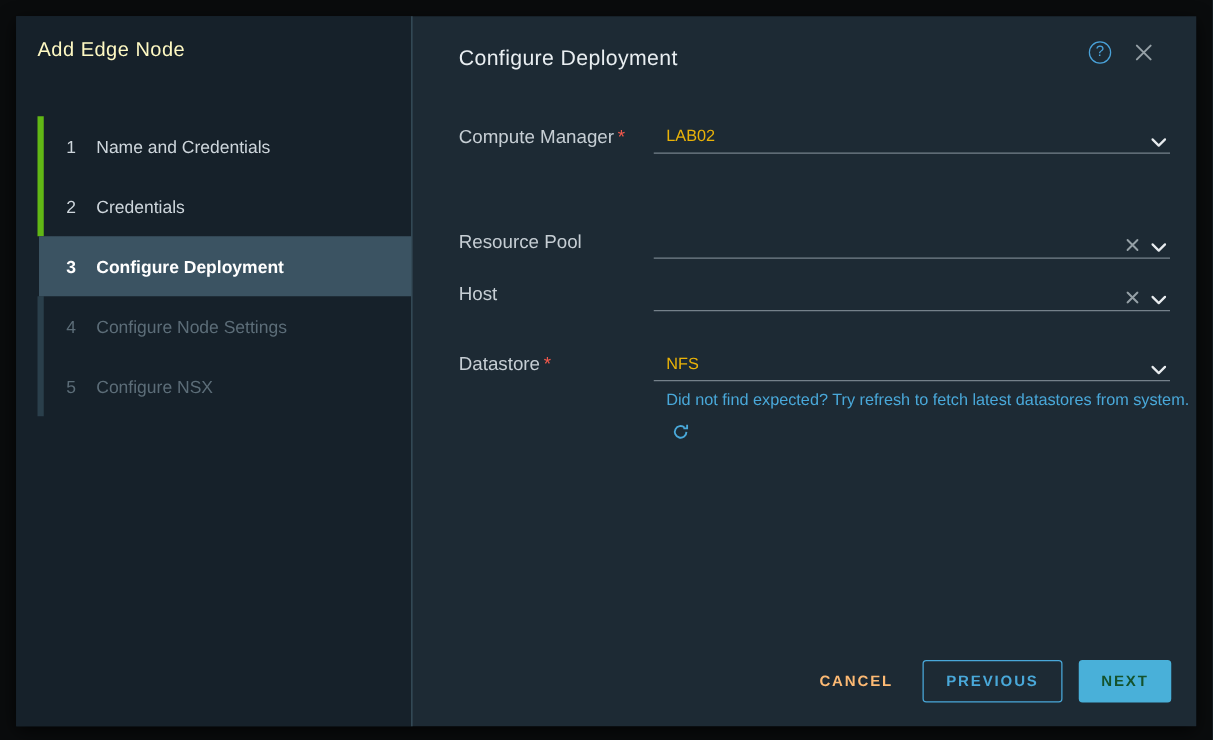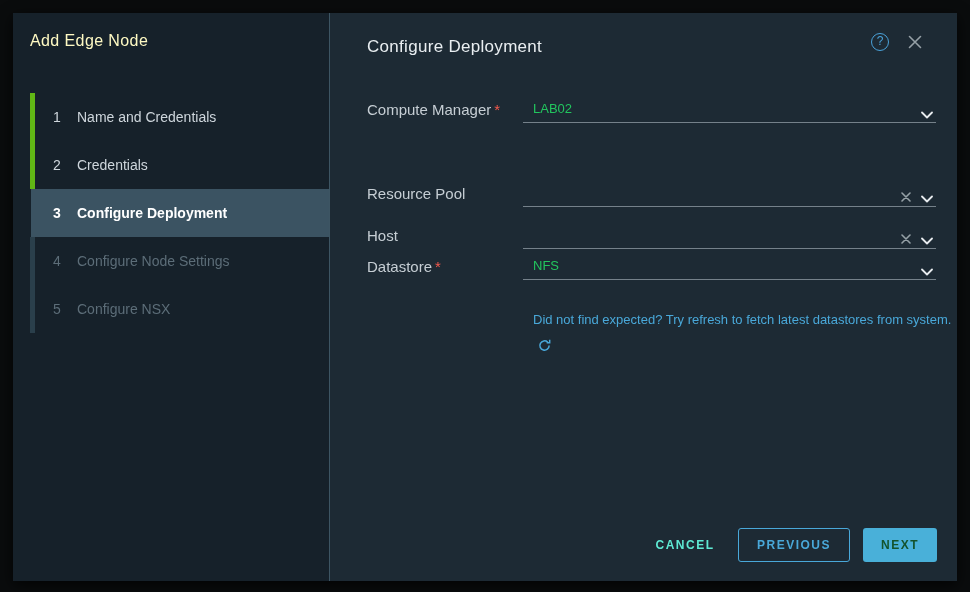--- a/index.html
+++ b/index.html
@@ -54,37 +54,37 @@
     position:absolute; left:0; top:0; height:27px; line-height:27px;
     font-size:15px; color:#c6ced4; white-space:nowrap;
   }
   .req { color:#f5594c; margin-left:3px; }
   .control {
     position:absolute; left:156px; top:0; width:413px; height:27px;
     border-bottom:1px solid #75818a; box-sizing:border-box; cursor:pointer;
   }
   .fvalue {
     position:absolute; left:10px; top:0; line-height:25px;
-    font-size:13px; color:#22c55e; white-space:nowrap;
+    font-size:13px; color:#eab308; white-space:nowrap;
   }
   .clear-x  { position:absolute; right:25px; top:8px; cursor:pointer; }
   .chev     { position:absolute; right:3px;  top:9px; cursor:pointer; }
   
   .note {
     position:absolute; left:191px; top:294px; width:420px;
     font-size:13px; line-height:26px; color:#49a8d9;margin-left:12px;
   }
   .refresh { margin-left:5px; vertical-align:-2px; cursor:pointer; }
   
   .btn {
     position:absolute; top:515px; height:34px; box-sizing:border-box;
     font-size:12px; font-weight:bold; letter-spacing:1.5px; text-align:center;
     border-radius:3px; cursor:pointer;
   }
-  .btn-cancel   { left:318px; width:74px;  line-height:34px; color:#5eead4; }
+  .btn-cancel   { left:318px; width:74px;  line-height:34px; color:#fdba74; }
   .btn-previous { left:408px; width:112px; line-height:32px; color:#49a8d9; border:1px solid #49a8d9; }
   .btn-next     { left:533px; width:74px;  line-height:34px; color:#14532d; background:#49b0d9; }
 </style>
 </head>
 <body>
 
 <div class="dialog">
 
   <div class="sidebar">
     <div class="sidebar-title">Add Edge Node</div>
@@ -155,21 +155,21 @@
         <span class="fvalue"></span>
         <span class="clear-x"><svg width="10" height="10" viewBox="0 0 10 10">
               <path d="M1 1l8 8M9 1l-8 8" stroke="#95a0a6" stroke-width="1.6" stroke-linecap="round"></path>
             </svg></span>
         <span class="chev"><svg width="12" height="8" viewBox="0 0 12 8">
               <path d="M1 1.5l5 5 5-5" fill="none" stroke="#e7ebee" stroke-width="1.8" stroke-linecap="round" stroke-linejoin="round"></path>
             </svg></span>
       </div>
     </div>
 
-    <div class="field-row" style="top:240px">
+    <div class="field-row" style="top:265px">
       <span class="flabel"><span>Datastore</span><span class="req">*</span></span>
       <div class="control">
         <span class="fvalue">NFS</span>
 
         <span class="chev"><svg width="12" height="8" viewBox="0 0 12 8">
               <path d="M1 1.5l5 5 5-5" fill="none" stroke="#e7ebee" stroke-width="1.8" stroke-linecap="round" stroke-linejoin="round"></path>
             </svg></span>
       </div>
     </div>
 

